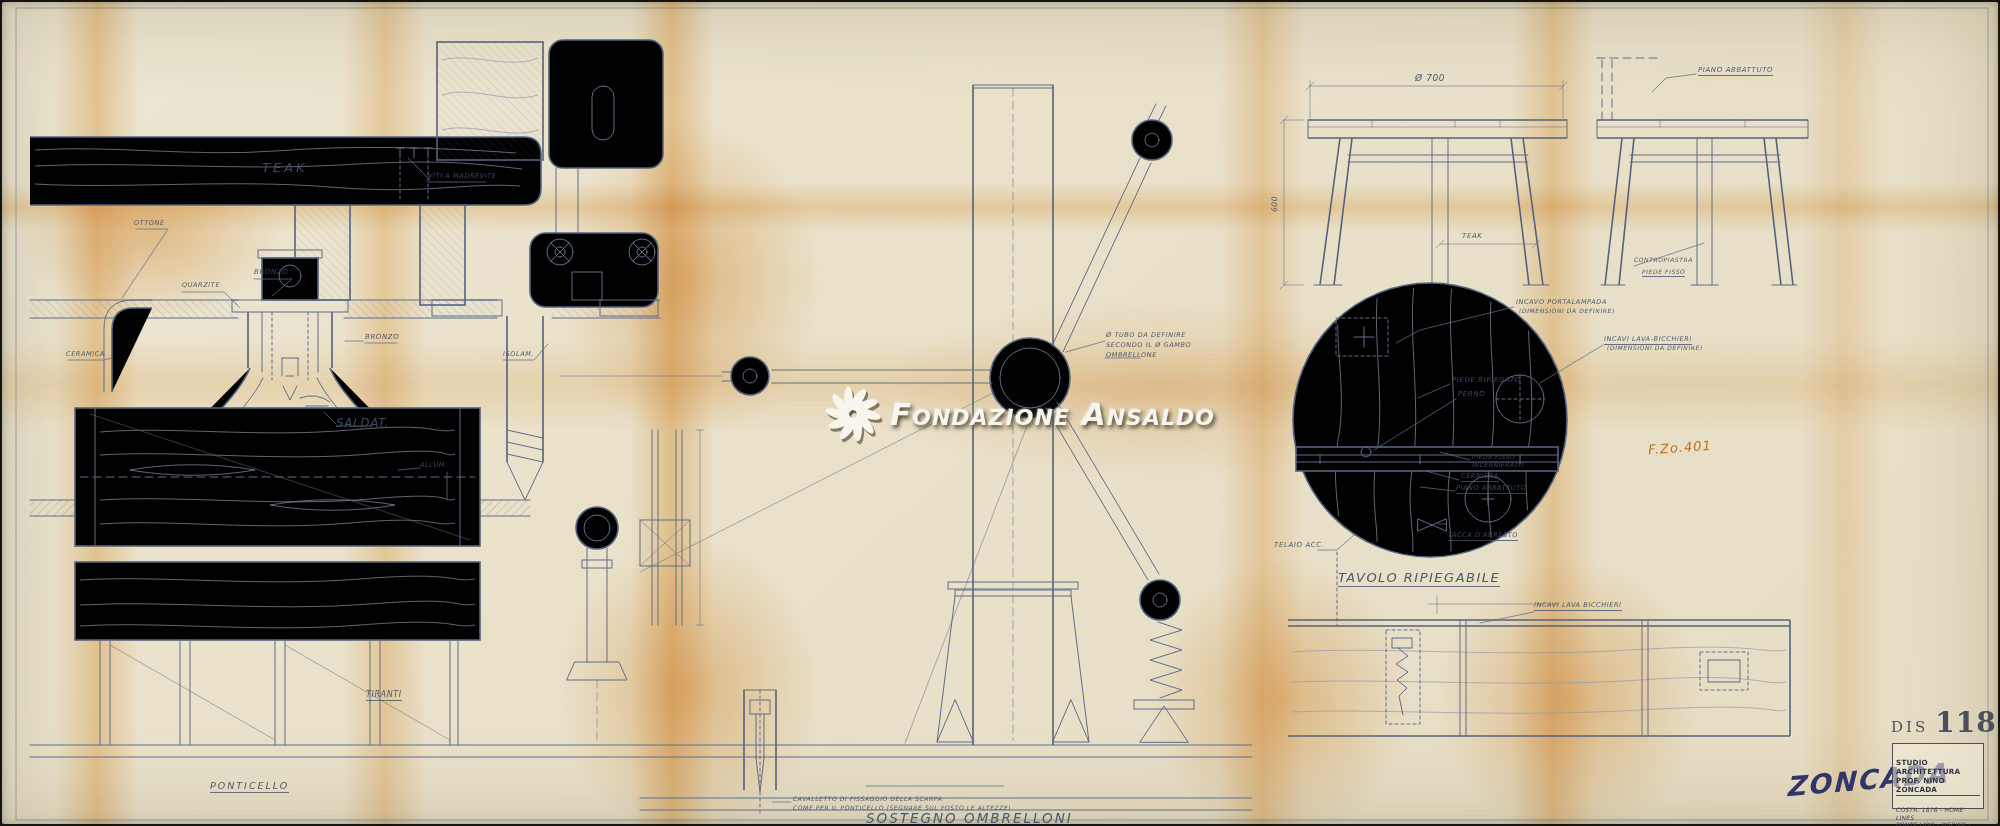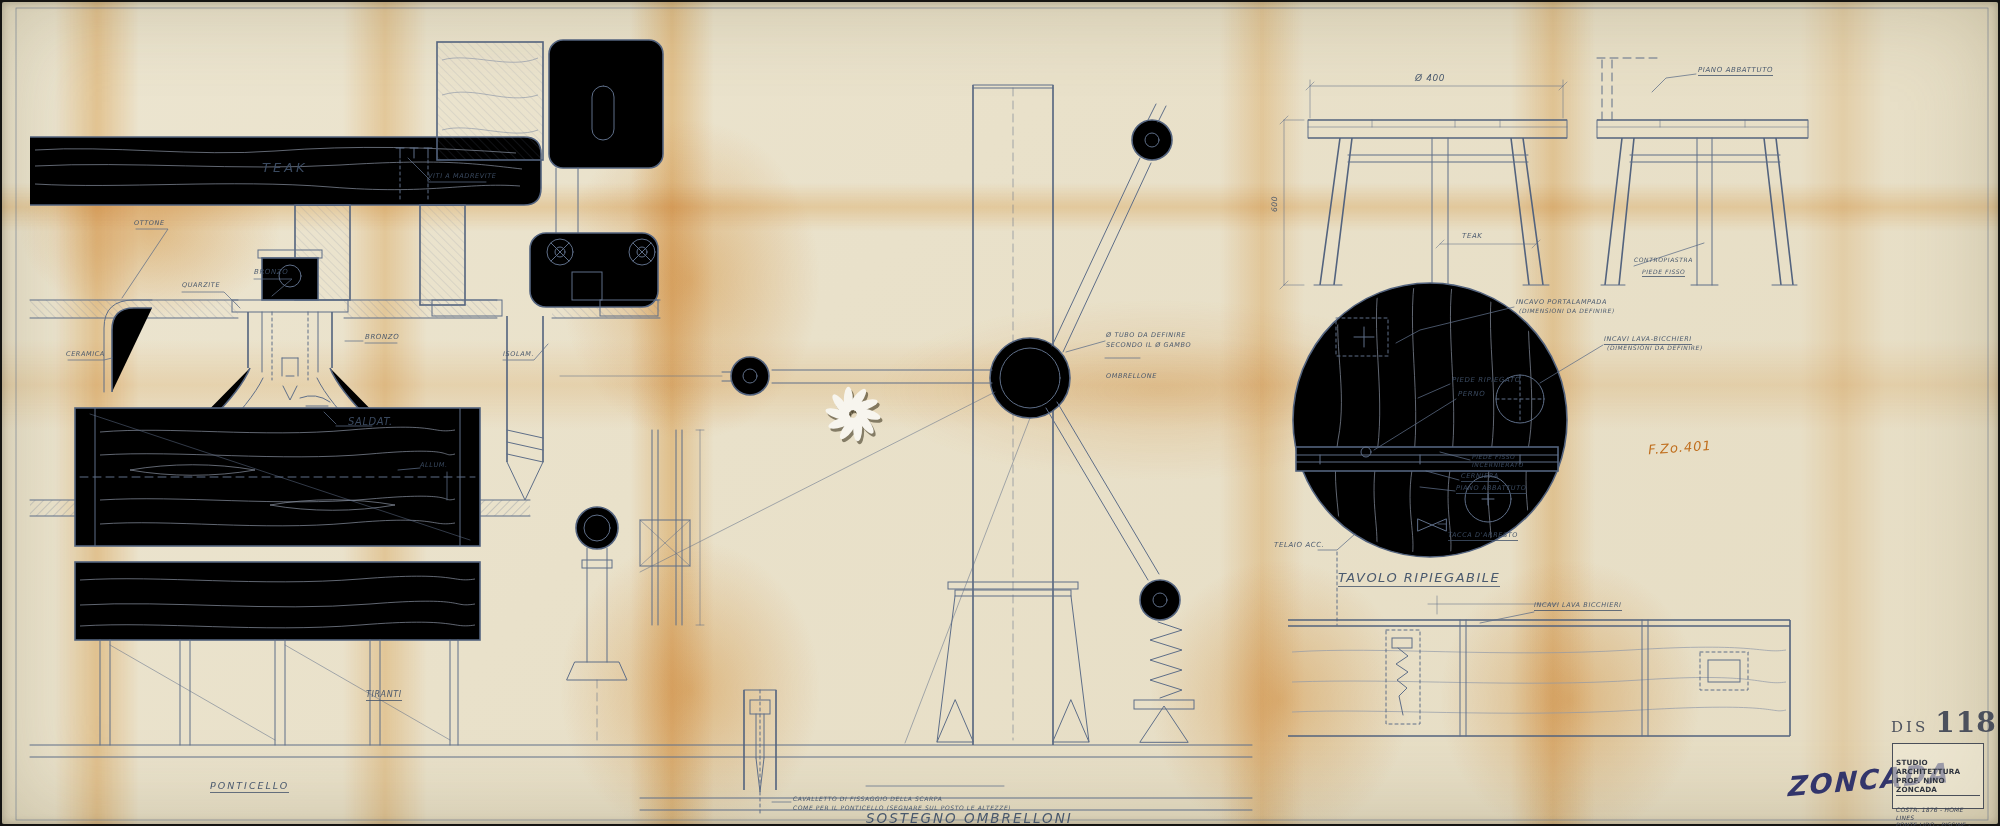--- a/index.html
+++ b/index.html
@@ -308,34 +308,34 @@
     </g>
   </svg>
 
   <span class="lbl" style="left:262px;top:160px;font-size:13px;letter-spacing:3px">TEAK</span>
   <span class="lbl" style="left:428px;top:172px;font-size:6.5px">VITI A MADREVITE</span>
   <span class="lbl" style="left:254px;top:268px;font-size:7px">BRONZO</span>
   <span class="lbl" style="left:365px;top:333px;font-size:7px">BRONZO</span>
   <span class="lbl" style="left:182px;top:281px;font-size:6.5px">QUARZITE</span>
   <span class="lbl" style="left:134px;top:219px;font-size:6.5px">OTTONE</span>
   <span class="lbl" style="left:66px;top:350px;font-size:6.5px">CERAMICA</span>
-  <span class="lbl" style="left:348px;top:416px;font-size:10px">SALDAT.</span>
+  <span class="lbl" style="left:336px;top:416px;font-size:12px">SALDAT.</span>
   <span class="lbl" style="left:420px;top:461px;font-size:6.5px">ALLUM.</span>
   <span class="lbl" style="left:503px;top:350px;font-size:6.5px">ISOLAM.</span>
   <span class="lbl ul" style="left:366px;top:690px;font-size:8px">TIRANTI</span>
   <span class="lbl ul" style="left:210px;top:780px;font-size:9.5px;letter-spacing:2px">PONTICELLO</span>
 
   <span class="lbl" style="left:1106px;top:331px;font-size:6.5px">Ø TUBO DA DEFINIRE</span>
   <span class="lbl" style="left:1106px;top:341px;font-size:6.5px">SECONDO IL Ø GAMBO</span>
-  <span class="lbl" style="left:1106px;top:372px;font-size:6.5px">OMBRELLONE</span>
+  <span class="lbl" style="left:1106px;top:351px;font-size:6.5px">OMBRELLONE</span>
   <span class="lbl" style="left:866px;top:810px;font-size:13.5px;letter-spacing:2px">SOSTEGNO OMBRELLONI</span>
   <span class="lbl" style="left:793px;top:795px;font-size:6px">CAVALLETTO DI FISSAGGIO DELLA SCARPA</span>
   <span class="lbl" style="left:793px;top:804px;font-size:6px">COME PER IL PONTICELLO (SEGNARE SUL POSTO LE ALTEZZE)</span>
 
-  <span class="lbl" style="left:1415px;top:73px;font-size:9px">Ø 400</span>
+  <span class="lbl" style="left:1415px;top:73px;font-size:9px">Ø 700</span>
   <span class="lbl rot90" style="left:1270px;top:212px;font-size:7.5px">600</span>
   <span class="lbl" style="left:1462px;top:232px;font-size:7px">TEAK</span>
   <span class="lbl ul" style="left:1698px;top:66px;font-size:7px">PIANO ABBATTUTO</span>
   <span class="lbl" style="left:1634px;top:256px;font-size:6px">CONTROPIASTRA</span>
   <span class="lbl ul" style="left:1642px;top:268px;font-size:6px">PIEDE FISSO</span>
 
   <span class="lbl" style="left:1516px;top:298px;font-size:6.5px">INCAVO PORTALAMPADA</span>
   <span class="lbl" style="left:1519px;top:307px;font-size:6px">(DIMENSIONI DA DEFINIRE)</span>
   <span class="lbl ul" style="left:1604px;top:335px;font-size:6.5px">INCAVI LAVA-BICCHIERI</span>
   <span class="lbl" style="left:1607px;top:344px;font-size:6px">(DIMENSIONI DA DEFINIRE)</span>
@@ -374,20 +374,21 @@
         <ellipse rx="13" ry="4.5" transform="rotate(72) translate(15,0) rotate(18)"></ellipse>
         <ellipse rx="13" ry="4.5" transform="rotate(108) translate(15,0) rotate(18)"></ellipse>
         <ellipse rx="13" ry="4.5" transform="rotate(144) translate(15,0) rotate(18)"></ellipse>
         <ellipse rx="13" ry="4.5" transform="rotate(180) translate(15,0) rotate(18)"></ellipse>
         <ellipse rx="13" ry="4.5" transform="rotate(216) translate(15,0) rotate(18)"></ellipse>
         <ellipse rx="13" ry="4.5" transform="rotate(252) translate(15,0) rotate(18)"></ellipse>
         <ellipse rx="13" ry="4.5" transform="rotate(288) translate(15,0) rotate(18)"></ellipse>
         <ellipse rx="13" ry="4.5" transform="rotate(324) translate(15,0) rotate(18)"></ellipse>
       </g>
     </svg>
+    <span class="wm-text">Fondazione Ansaldo</span>
   </div>
 
   <span class="stamp-ref">F.Zo.401</span>
   <span class="signature">ZONCADA</span>
 
   <div class="dis">
     <span class="dis-label">DIS</span>
     <span class="dis-num">118</span>
   </div>
   <div class="tb">

